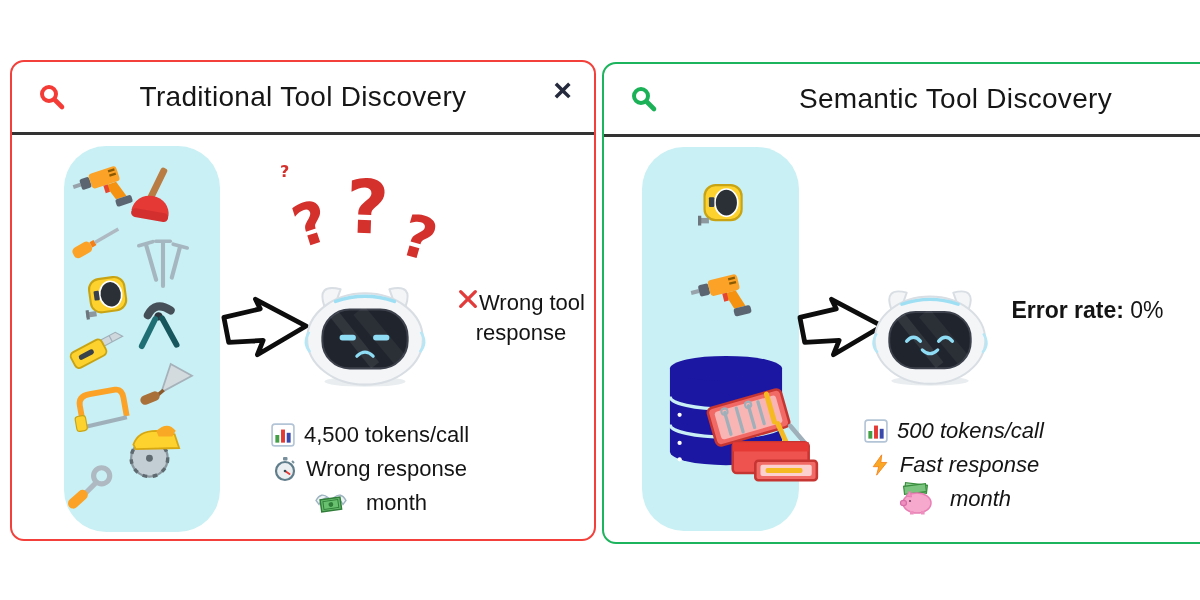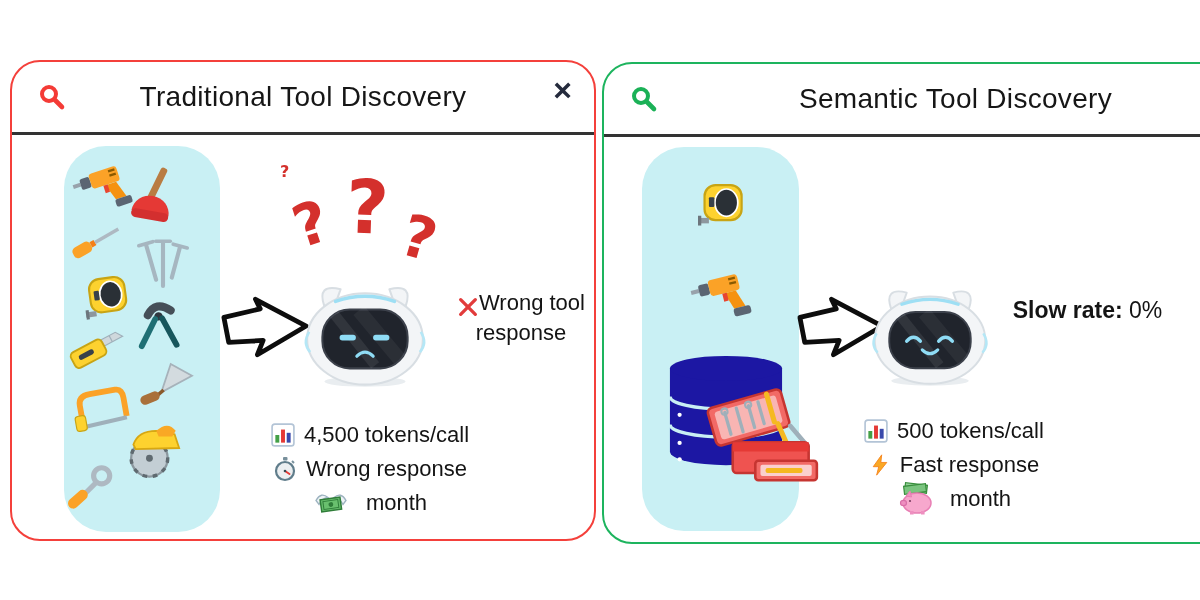--- a/index.html
+++ b/index.html
@@ -1,18 +1,18 @@
 <!DOCTYPE html>
 <html><head>
 <meta charset="utf-8">
 <style>
   html,body{margin:0;padding:0;background:#fff;}
   .stage{position:relative;width:1200px;height:600px;background:#ffffff;overflow:hidden;
          font-family:"Liberation Sans",sans-serif;color:#141414;}
-  .panel{position:absolute;background:#fff;border-radius:30px;box-sizing:border-box;}
+  .panel{position:absolute;background:#fff;border-radius:14px;box-sizing:border-box;}
   .panel.red{left:10px;top:60px;width:586px;height:481px;border:2.5px solid #f4403b;}
   .panel.green{left:602px;top:62px;width:707px;height:482px;border:2.5px solid #1db45e;}
   .titlebar{position:absolute;left:0;top:0;right:0;height:70px;border-bottom:3px solid #333;
             display:flex;align-items:center;justify-content:center;}
   .win-title{font-size:28px;font-weight:500;letter-spacing:.3px;color:#161616;}
   .search{position:absolute;left:26px;top:21px;width:28px;height:28px;}
   .close-btn{position:absolute;right:22px;top:12px;font-size:32px;font-weight:600;
              color:#252b3d;line-height:1;cursor:default;}
   .toolzone{position:absolute;background:#c9f0f4;border-radius:42px;}
   .tz-left{left:52px;top:84px;width:156px;height:386px;}
@@ -21,25 +21,25 @@
   .arrow{position:absolute;width:88px;height:66px;}
   .robot{position:absolute;}
   .qmarks{position:absolute;left:268px;top:100px;width:180px;height:140px;}
   .qmarks span{position:absolute;color:#d4302c;font-weight:800;font-family:"DejaVu Sans",sans-serif;}
   .q1{left:14px;top:28px;font-size:58px;transform:rotate(-18deg);}
   .q2{left:66px;top:2px;font-size:74px;transform:rotate(2deg);}
   .q3{left:122px;top:42px;font-size:58px;transform:rotate(16deg);}
   .result{position:absolute;text-align:center;font-size:22px;line-height:30px;font-weight:500;}
   .res-left{left:424px;top:226px;width:170px;}
   .res-right{left:376px;top:230px;width:215px;font-size:23px;line-height:32px;}
-  .res-row{display:flex;align-items:flex-end;justify-content:center;}
+  .res-row{display:flex;align-items:flex-start;justify-content:center;}
   .result b{font-weight:700;}
   .stats{position:absolute;font-size:22px;font-weight:500;}
   .st-left{left:228px;top:356px;width:260px;}
-  .st-right{left:230px;top:350px;width:240px;}
+  .st-right{left:230px;top:350px;width:240px;font-style:italic;}
   .stat-row{display:flex;align-items:center;justify-content:center;gap:9px;height:34px;}
   .ic{width:24px;height:24px;flex:0 0 auto;}
   .ic-sm{width:22px;height:22px;}
   .ic-money{width:36px;height:27px;}
   .ic-piggy{width:38px;height:32px;}
   svg{display:block;overflow:visible;}
 </style>
 </head>
 <body>
 
@@ -284,21 +284,21 @@
       <path d="M121,55 q7,11 -1,20" fill="none" stroke="#b5e7f6" stroke-width="2.5"></path>
       <rect x="24" y="33" width="84" height="58" rx="27" fill="#20242c" stroke="#3c414b" stroke-width="2"></rect>
       <path d="M36,38 L76,88" stroke="#ffffff" stroke-opacity="0.08" stroke-width="10"></path>
       <path d="M60,34 L100,82" stroke="#ffffff" stroke-opacity="0.05" stroke-width="14"></path>
       <path d="M42,63 Q49,55 56,63" fill="none" stroke="#8fdcf5" stroke-width="3.6" stroke-linecap="round"></path>
       <path d="M75,63 Q82,55 89,63" fill="none" stroke="#8fdcf5" stroke-width="3.6" stroke-linecap="round"></path>
       <path d="M58,72 Q66,80 74,72" fill="none" stroke="#8fdcf5" stroke-width="3.2" stroke-linecap="round"></path>
     </svg>
 
     <div class="result res-right">
-      <div><b>Slow rate:</b><span> 0%</span></div>
+      <div><b>Error rate:</b><span> 0%</span></div>
     </div>
 
     <div class="stats st-right">
       <div class="stat-row">
         <svg class="ic" viewBox="0 0 22 22">
           <rect x="1" y="1" width="20" height="20" rx="2.5" fill="#fff" stroke="#b3c4d6" stroke-width="1.5"></rect>
           <rect x="4" y="11" width="3.6" height="7" fill="#43a047"></rect>
           <rect x="9.2" y="6" width="3.6" height="12" fill="#e53935"></rect>
           <rect x="14.4" y="9" width="3.6" height="9" fill="#3949ab"></rect>
         </svg>

